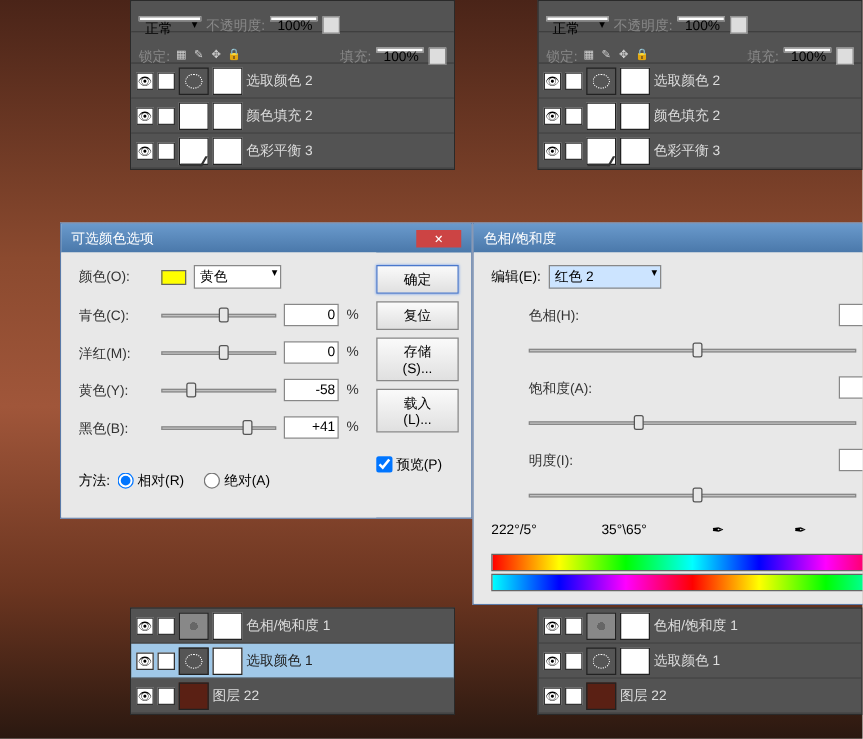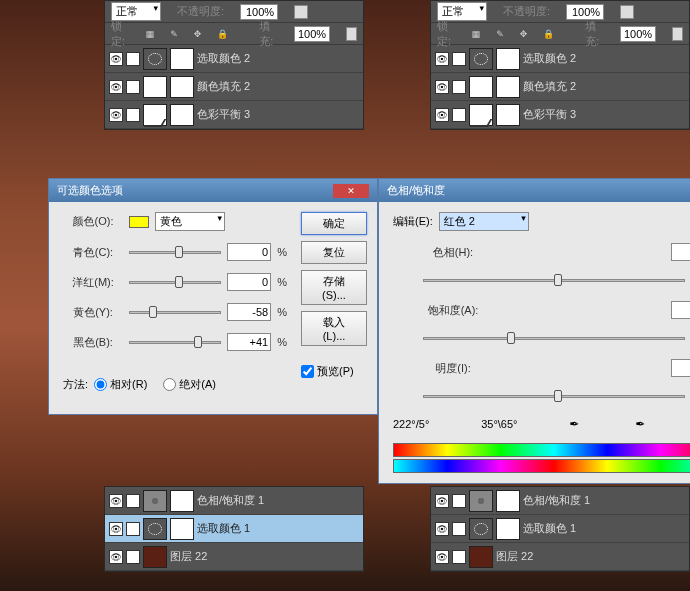--- a/index.html
+++ b/index.html
@@ -1,20 +1,20 @@
 <!DOCTYPE html>
 <html><head>
 <meta charset="utf-8">
 <style>
 *{box-sizing:border-box;margin:0;padding:0;font-family:"Microsoft YaHei",SimSun,sans-serif;font-size:11px}
 body{width:690px;height:591px;background:linear-gradient(180deg,#4a2418 0%,#8b4a2f 35%,#a0563a 55%,#6b3520 80%,#2a1810 100%);position:relative;overflow:hidden}
 .watermark{position:absolute;top:10px;right:20px;color:#fff;font-size:10px;opacity:.8}
 .watermark2{position:absolute;top:26px;right:20px;color:#aaa;font-size:9px;letter-spacing:1px}
 .panel{position:absolute;background:#535353;border:1px solid #2a2a2a;box-shadow:0 0 0 1px #6a6a6a inset}
-.panel-row{display:flex;align-items:center;gap:16px;padding:2px 6px;height:22px}
+.panel-row{display:flex;gap:4px;padding:12px 6px;height:22px}
 .panel-row.header{background:#535353;border-bottom:1px solid #3a3a3a}
 .dropdown{background:#fff;border:1px solid #888;padding:1px 14px 1px 4px;min-width:50px;position:relative;display:inline-block}
 .dropdown::after{content:"▾";position:absolute;right:2px;top:0;font-size:9px}
 .label-gray{color:#888}
 .num-input{background:#fff;border:1px solid #888;padding:1px 3px;width:38px;text-align:right;display:inline-block}
 .icon-sq{width:14px;height:14px;border:1px solid #888;background:#ddd;display:inline-block}
 .mini-icon{width:10px;height:10px;display:inline-block;color:#ccc;font-size:9px;text-align:center}
 .layer-row{display:flex;align-items:center;gap:3px;padding:2px 4px;border-bottom:1px solid #404040;background:#535353;height:28px}
 .layer-row.active{background:#a0c8e8}
 .eye{width:14px;height:14px;border:1px solid #333;background:#fff;display:flex;align-items:center;justify-content:center;font-size:9px}
@@ -26,21 +26,21 @@
 .thumb.hue{background:#888;position:relative}
 .thumb.hue::after{content:"";position:absolute;inset:3px;background:radial-gradient(circle,#666 30%,transparent 30%)}
 .thumb.sel{background:#555;position:relative}
 .thumb.sel::after{content:"";position:absolute;inset:4px;border:1px dotted #fff;border-radius:50%}
 .layer-name{color:#ddd;flex:1;white-space:nowrap}
 .layer-row.active .layer-name{color:#222}
 .dialog{position:absolute;background:#e8e8e8;border:1px solid #5a7aa8}
 .dialog-title{background:linear-gradient(#6a9acc,#4a78aa);color:#fff;padding:4px 8px;font-size:11px;display:flex;align-items:center;gap:4px}
 .dialog-body{padding:10px 14px;background:#e8e8e8}
 .field-row{display:flex;align-items:center;gap:6px;margin-bottom:12px}
-.field-label{width:60px;text-align:center;color:#333}
+.field-label{width:60px;text-align:left;color:#333}
 .slider{flex:1;height:14px;position:relative}
 .slider-track{position:absolute;top:6px;left:0;right:0;height:3px;background:#c0c0c0;border:1px solid #888}
 .slider-thumb{position:absolute;top:1px;width:8px;height:12px;background:#e8e8e8;border:1px solid #555;border-radius:2px}
 .val-input{width:44px;border:1px solid #888;background:#fff;padding:2px;text-align:right}
 .pct{color:#333}
 .btn{background:linear-gradient(#fafafa,#e0e0e0);border:1px solid #888;padding:3px 10px;min-width:60px;text-align:center;margin-bottom:6px;display:block}
 .btn.primary{border:1px solid #4a78cc;box-shadow:0 0 2px #6a9aee}
 .radio{display:inline-flex;align-items:center;gap:3px;margin-right:10px}
 .radio input{margin:0}
 .color-sw{width:20px;height:12px;border:1px solid #666;display:inline-block}

